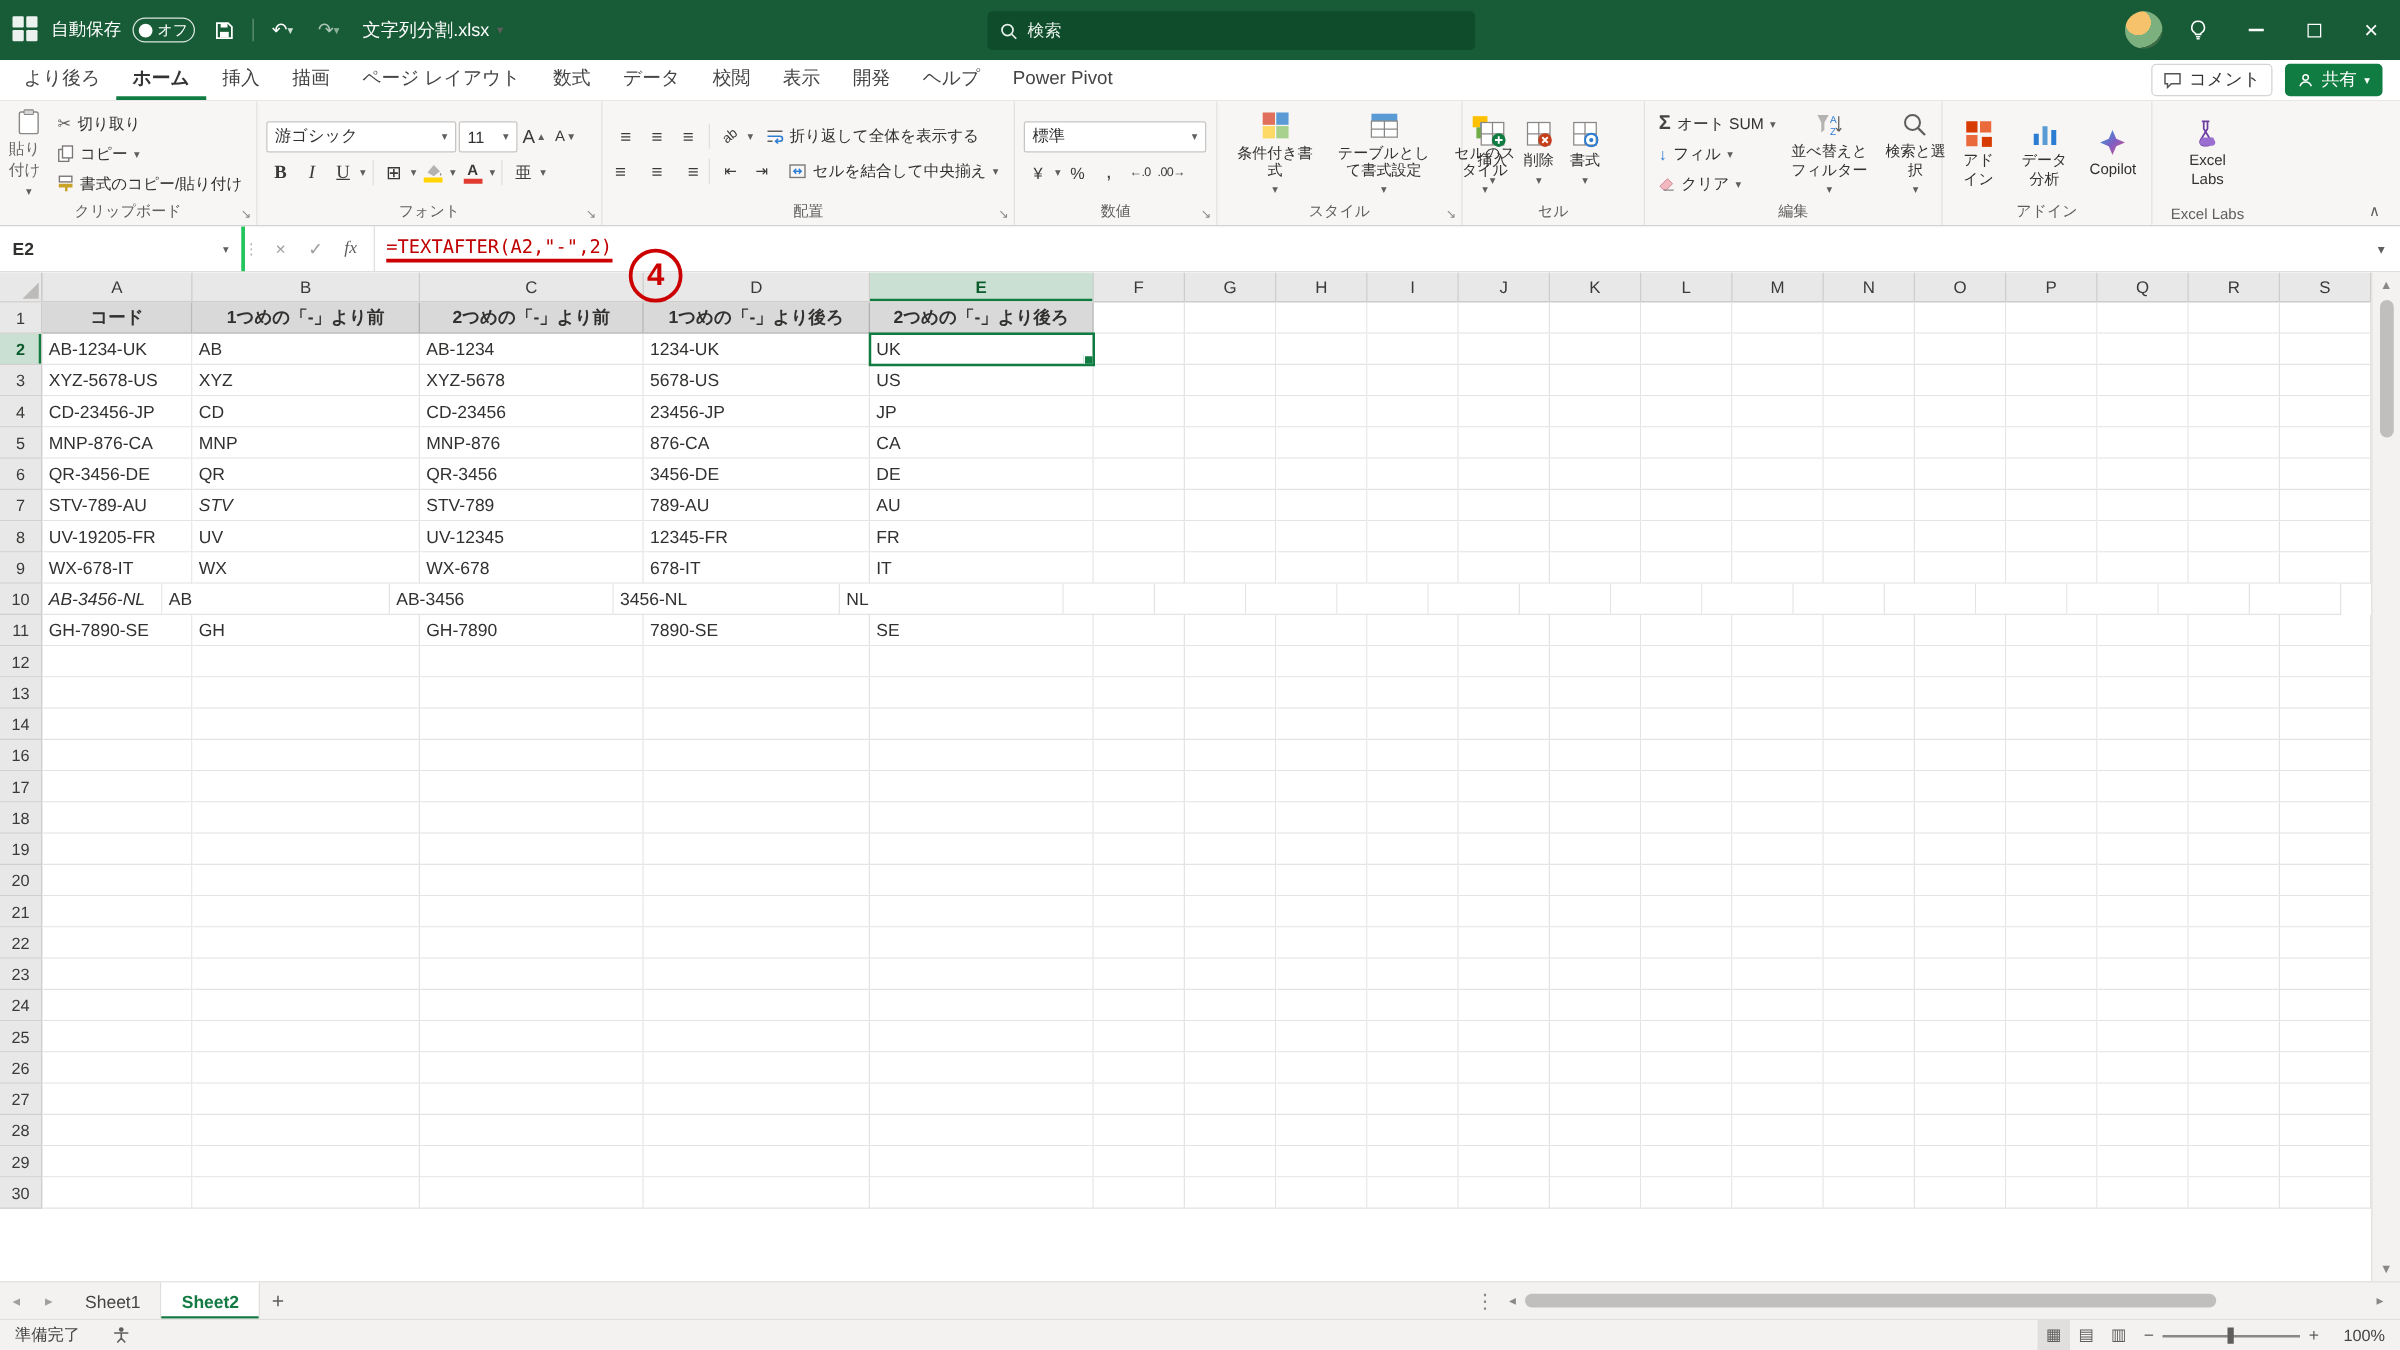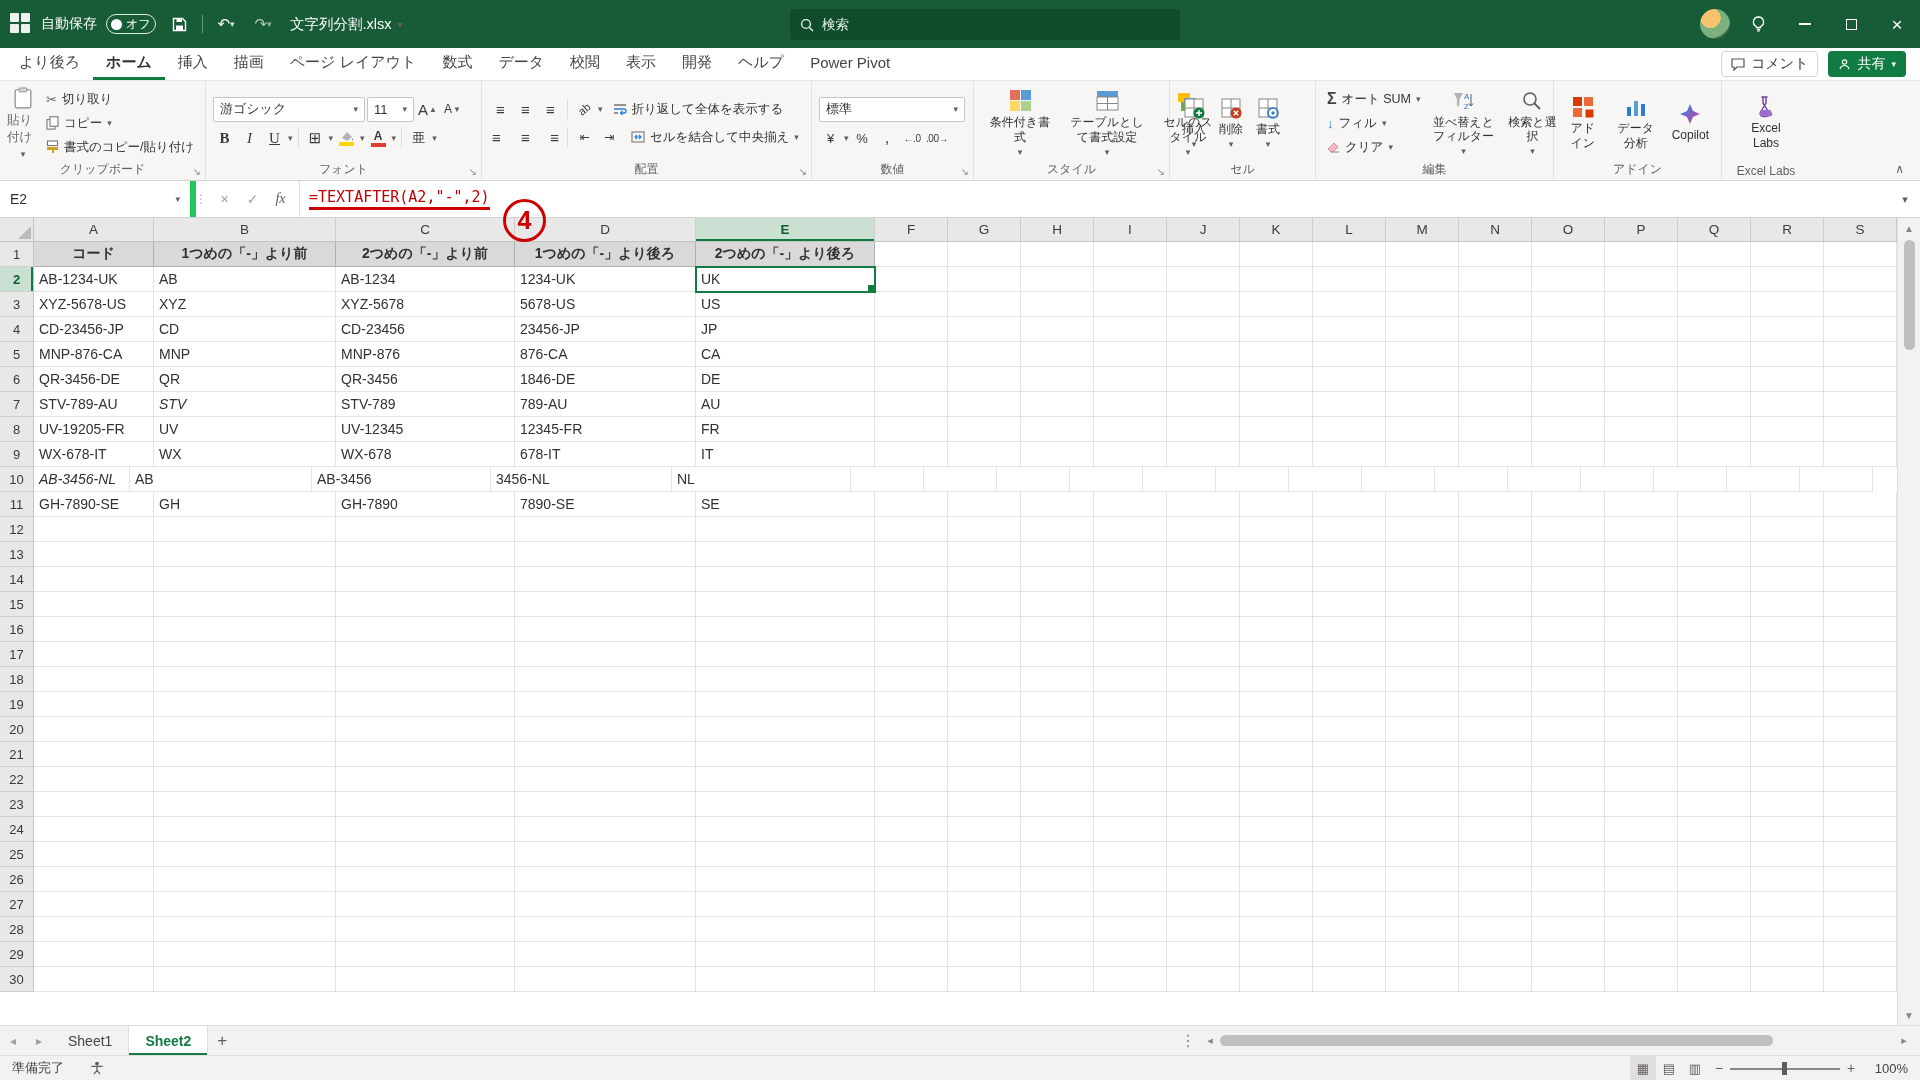--- a/index.html
+++ b/index.html
@@ -64,21 +64,21 @@
   .tiny { font-size:8px; margin-left:1px; color:#605E5C; }
   .sigma { font-size:16px; font-weight:bold; color:#444; }
   .paste { width:62px; height:72px; display:flex; flex-direction:column; align-items:center; justify-content:center; gap:3px; font-size:12.5px; color:#6A6865; cursor:pointer; }
   .clipcol { display:flex; flex-direction:column; justify-content:center; gap:1px; }
   .editcol { display:flex; flex-direction:column; justify-content:center; gap:1px; }
   .collapse-ribbon { position:absolute; right:16px; bottom:4px; font-size:12px; color:#605E5C; cursor:pointer; }
   .num2 { font-size:10px; letter-spacing:-.5px; }
 
   
   .formulabar { height:37px; display:flex; align-items:stretch; background:#fff; border-bottom:1px solid #D6D4D2; flex:0 0 auto; }
-  .namebox { width:196px; border-right:6px solid #22c55e; display:flex; align-items:center; justify-content:space-between; padding:0 10px; font-size:14px; cursor:pointer; }
+  .namebox { width:196px; border-right:3px solid #22c55e; display:flex; align-items:center; justify-content:space-between; padding:0 10px; font-size:14px; cursor:pointer;font-weight:bold; }
   .fb-handle { width:10px; display:flex; align-items:center; justify-content:center; color:#B5B3B1; font-size:12px; cursor:col-resize; }
   .fb-btns { display:flex; align-items:center; gap:3px; padding:0 6px; border-right:1px solid #E1DFDD; }
   .fb-btn { width:25px; height:25px; display:flex; align-items:center; justify-content:center; color:#A19F9D; font-size:14px; cursor:pointer; }
   .fb-btn.fx { font-family:"Liberation Serif",serif; font-style:italic; color:#605E5C; }
   .fb-input { flex:1; display:flex; align-items:center; padding-left:9px; cursor:text; }
   .formula-text { font-family:"DejaVu Sans Mono","Liberation Mono",monospace; font-size:15px; color:#C00000; border-bottom:3px solid #CC0000; padding-bottom:1px; }
   .fb-expand { width:30px; display:flex; align-items:center; justify-content:center; color:#605E5C; font-size:11px; cursor:pointer; }
   .annotation { position:absolute; left:503px; top:199px; width:43px; height:43px; border:3px solid #CC0000; border-radius:50%;
     display:flex; align-items:center; justify-content:center; color:#CC0000; font-size:25px; font-weight:bold; z-index:40; background:transparent; }
 
@@ -691,21 +691,21 @@
           <div class="cell" style="width: 73px;"></div>
           <div class="cell" style="width: 73px;"></div>
           <div class="cell" style="width: 73px;"></div>
           <div class="cell" style="width: 73px;"></div>
         </div>
         <div class="grow">
           <div class="rhd">6</div>
           <div class="cell" style="width: 120px;">QR-3456-DE</div>
           <div class="cell" style="width: 182px;">QR</div>
           <div class="cell" style="width: 179px;">QR-3456</div>
-          <div class="cell" style="width: 181px;">1846-DE</div>
+          <div class="cell" style="width: 181px;">3456-DE</div>
           <div class="cell" style="width: 179px;">DE</div>
           <div class="cell" style="width: 73px;"></div>
           <div class="cell" style="width: 73px;"></div>
           <div class="cell" style="width: 73px;"></div>
           <div class="cell" style="width: 73px;"></div>
           <div class="cell" style="width: 73px;"></div>
           <div class="cell" style="width: 73px;"></div>
           <div class="cell" style="width: 73px;"></div>
           <div class="cell" style="width: 73px;"></div>
           <div class="cell" style="width: 73px;"></div>
@@ -864,42 +864,20 @@
           <div class="cell" style="width: 73px;"></div>
           <div class="cell" style="width: 73px;"></div>
           <div class="cell" style="width: 73px;"></div>
           <div class="cell" style="width: 73px;"></div>
           <div class="cell" style="width: 73px;"></div>
           <div class="cell" style="width: 73px;"></div>
           <div class="cell" style="width: 73px;"></div>
         </div>
         <div class="grow">
           <div class="rhd">14</div>
-          <div class="cell" style="width: 120px;"></div>
-          <div class="cell" style="width: 182px;"></div>
-          <div class="cell" style="width: 179px;"></div>
-          <div class="cell" style="width: 181px;"></div>
-          <div class="cell" style="width: 179px;"></div>
-          <div class="cell" style="width: 73px;"></div>
-          <div class="cell" style="width: 73px;"></div>
-          <div class="cell" style="width: 73px;"></div>
-          <div class="cell" style="width: 73px;"></div>
-          <div class="cell" style="width: 73px;"></div>
-          <div class="cell" style="width: 73px;"></div>
-          <div class="cell" style="width: 73px;"></div>
-          <div class="cell" style="width: 73px;"></div>
-          <div class="cell" style="width: 73px;"></div>
-          <div class="cell" style="width: 73px;"></div>
-          <div class="cell" style="width: 73px;"></div>
-          <div class="cell" style="width: 73px;"></div>
-          <div class="cell" style="width: 73px;"></div>
-          <div class="cell" style="width: 73px;"></div>
-        </div>
-        <div class="grow">
-          <div class="rhd">15</div>
           <div class="cell" style="width: 120px;"></div>
           <div class="cell" style="width: 182px;"></div>
           <div class="cell" style="width: 179px;"></div>
           <div class="cell" style="width: 181px;"></div>
           <div class="cell" style="width: 179px;"></div>
           <div class="cell" style="width: 73px;"></div>
           <div class="cell" style="width: 73px;"></div>
           <div class="cell" style="width: 73px;"></div>
           <div class="cell" style="width: 73px;"></div>
           <div class="cell" style="width: 73px;"></div>

